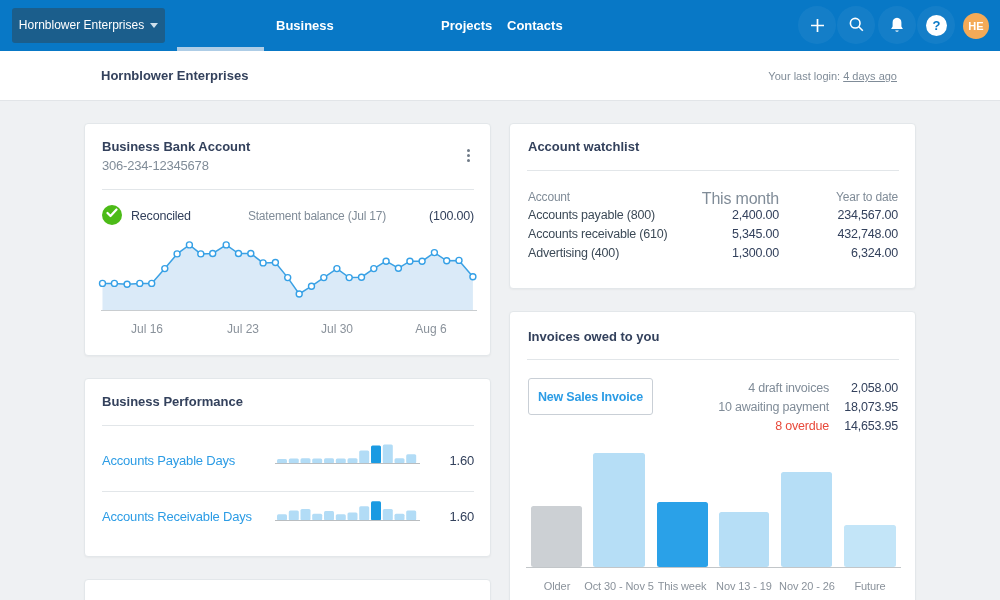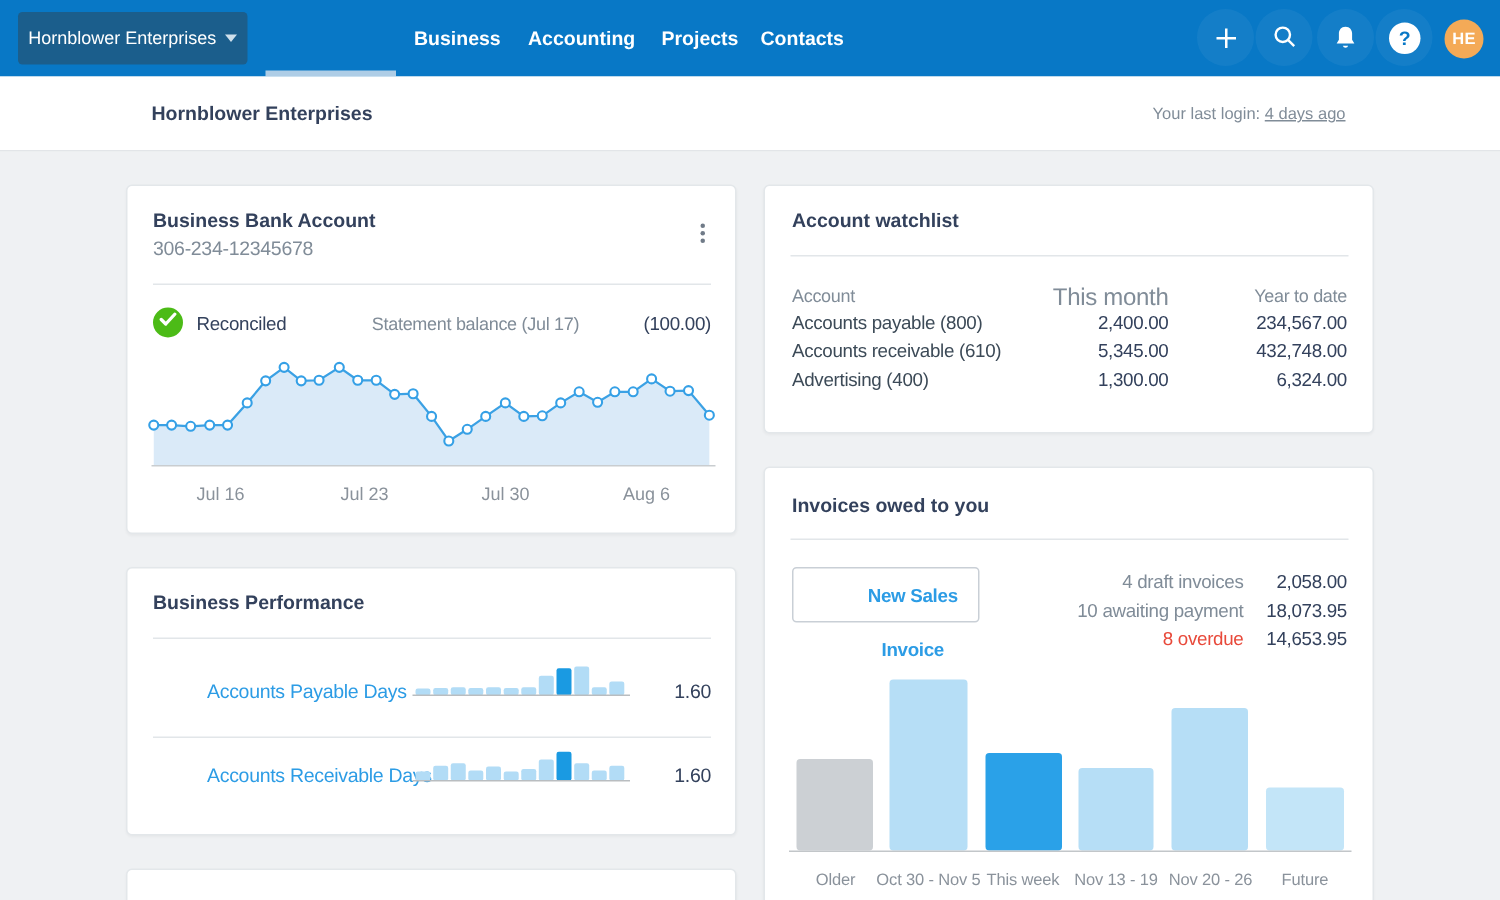--- a/index.html
+++ b/index.html
@@ -14,30 +14,29 @@
 .hdr { position:absolute; left:0; top:51px; width:1000px; height:50px; background:#fff; border-bottom:1px solid #e2e5e8; }
 .hdr h1 { position:absolute; left:101px; top:0; height:50px; line-height:50px; font-size:13px; color:#33415c; font-weight:bold; }
 .lastlogin { position:absolute; right:103px; top:0; height:50px; line-height:50px; font-size:11px; color:#808c98; }
 .card { position:absolute; background:#fff; border:1px solid #e3e7ea; border-radius:4px; box-shadow:0 1px 2px rgba(0,0,0,0.04); }
 .ctitle { font-size:13px; font-weight:bold; color:#33415c; letter-spacing:0; }
 .divider { position:absolute; left:17px; right:16px; height:1px; background:#e2e6e9; }
 .gray { color:#808c98; }
 .dark { color:#33415c;text-align:center; }
 .kebab { position:absolute; right:20px; top:25px; width:3px; }
 .kebab div { width:3px; height:3px; border-radius:50%; background:#707b88; margin-bottom:1.8px; }
-.link { color:#2c9ce5;padding-left:36px; }
+.link { color:#2c9ce5; }
 .t { position:absolute; font-size:12.5px; letter-spacing:-0.2px; }
 </style>
 </head>
 <body>
 
 <div class="nav">
   <div class="org">Hornblower Enterprises<span class="caret"></span></div>
   <div class="navlink" style="left:276px;">Business</div>
-  <div class="navlink" style="left:352px;">Accounting</div>
   <div class="navlink" style="left:441px;">Projects</div>
   <div class="navlink" style="left:507px;">Contacts</div>
   <div class="underline"></div>
   <div class="icobg" style="left:798px;"></div>
   <div class="icobg" style="left:837px;"></div>
   <div class="icobg" style="left:878px;"></div>
   <div class="icobg" style="left:917px;"></div>
   <svg style="position:absolute;left:810px;top:18px;" width="15" height="15" viewBox="0 0 15 15">
       <path d="M7.5 1 V14 M1 7.5 H14" stroke="#fff" stroke-width="1.7" fill="none"></path>
     </svg>

